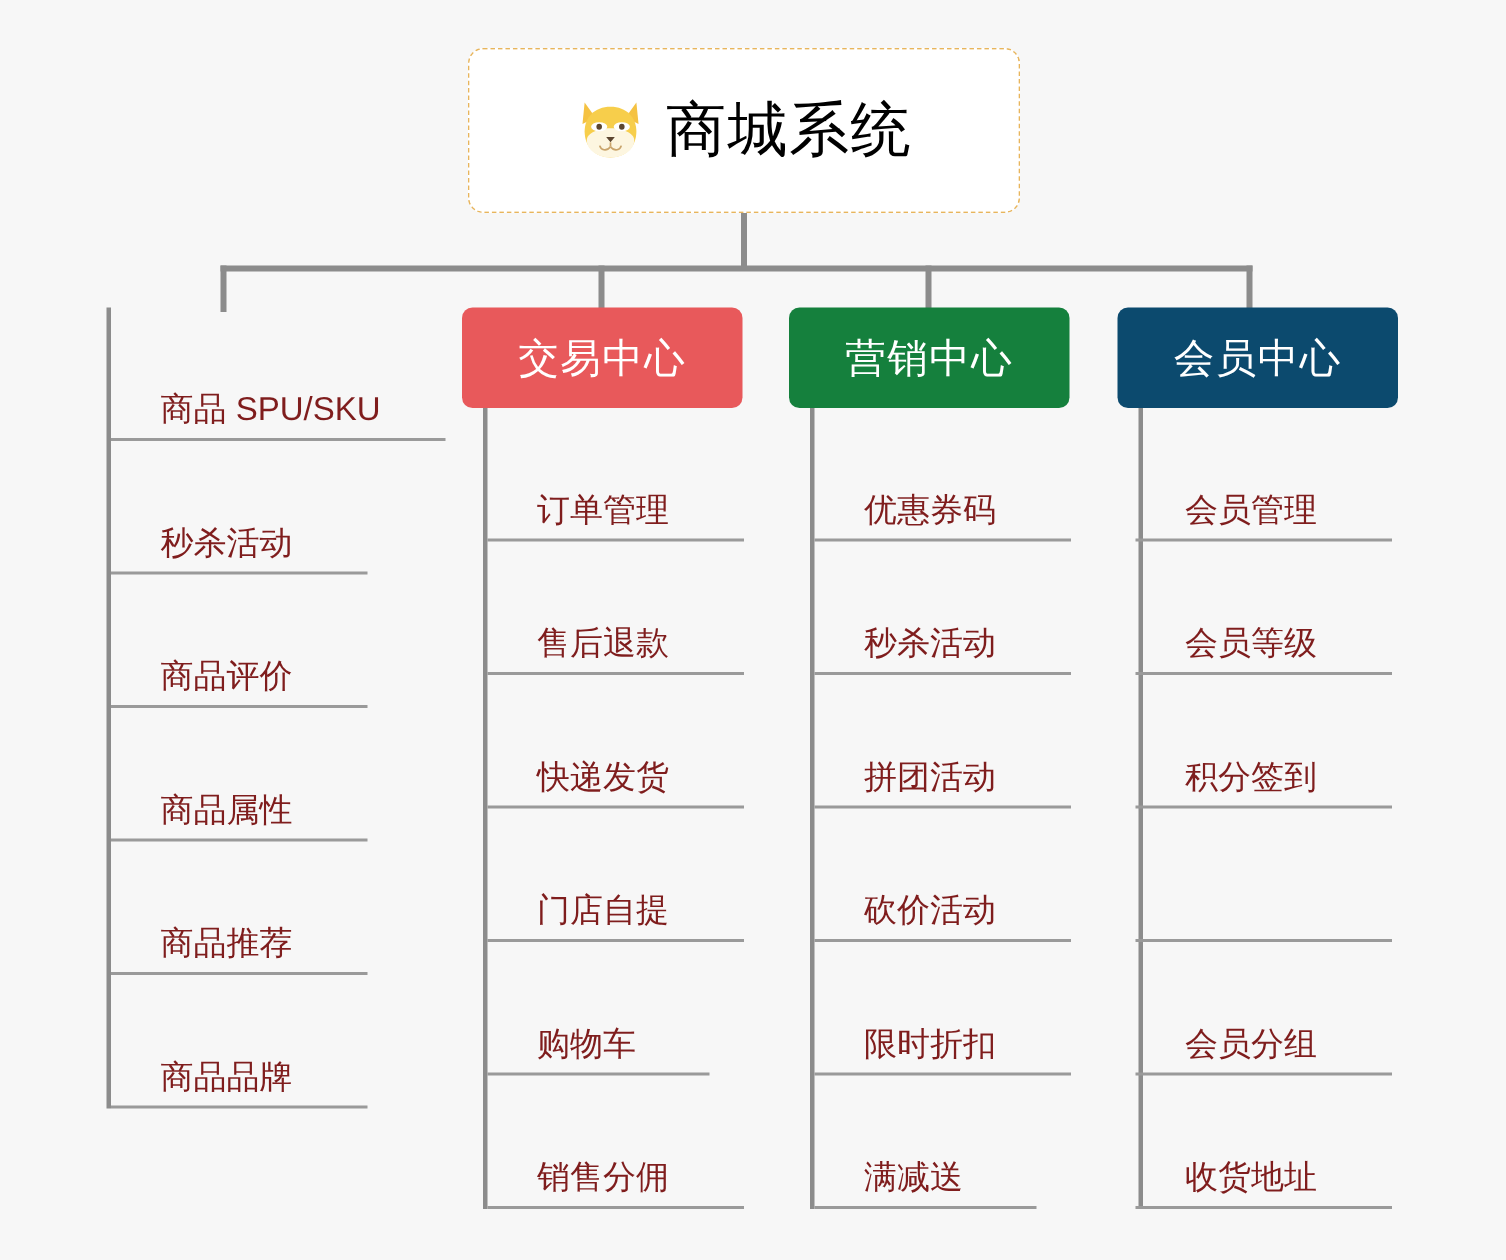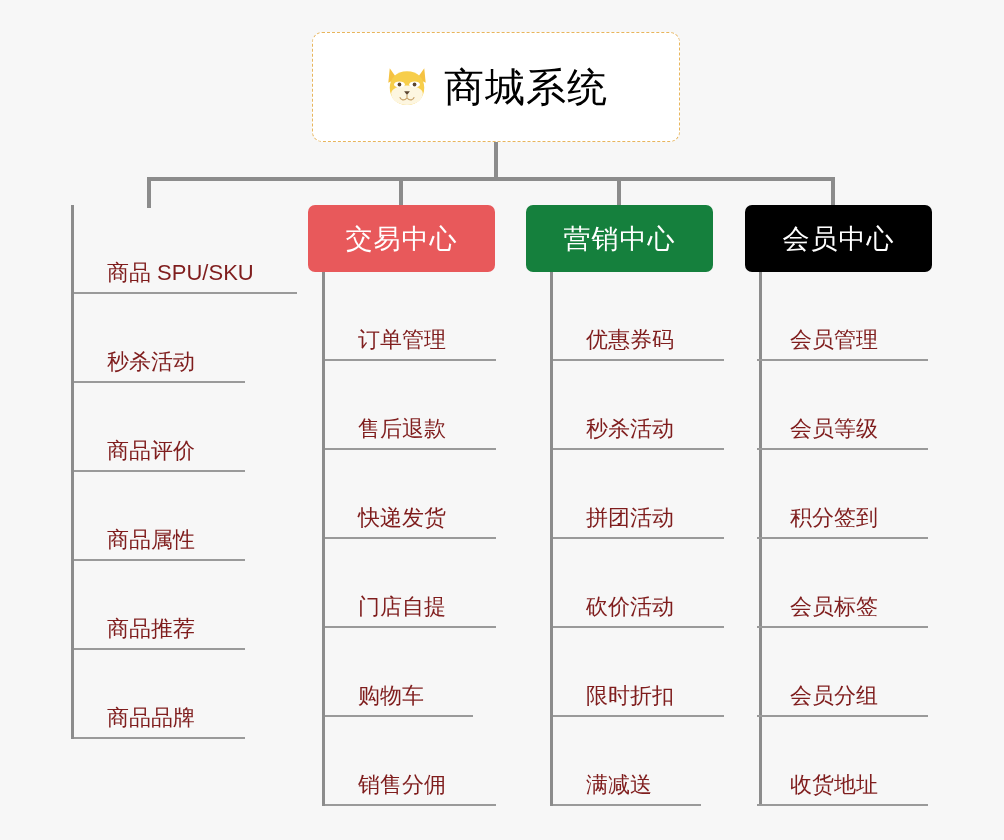--- a/index.html
+++ b/index.html
@@ -211,21 +211,21 @@
         <span class="leaf-underline" style="width:171px;"></span>
         <span class="leaf-label">销售分佣</span>
       </div>
     </div>
   </div>
 
   <div class="column" style="left:526px; width:230px;">
     <div class="cat-box" style="background:#15803d; width:187px;">
       <span class="cat-label">营销中心</span>
     </div>
-    <div class="leaf-list" style="margin-left:24px;">
+    <div class="leaf-list" style="margin-left:14px;">
       <div class="leaf-item">
         <span class="leaf-underline" style="width:171px;"></span>
         <span class="leaf-label">优惠券码</span>
       </div>
       <div class="leaf-item">
         <span class="leaf-underline" style="width:171px;"></span>
         <span class="leaf-label">秒杀活动</span>
       </div>
       <div class="leaf-item">
         <span class="leaf-underline" style="width:171px;"></span>
@@ -240,39 +240,38 @@
         <span class="leaf-label">限时折扣</span>
       </div>
       <div class="leaf-item">
         <span class="leaf-underline" style="width:148px;"></span>
         <span class="leaf-label">满减送</span>
       </div>
     </div>
   </div>
 
   <div class="column" style="left:745px; width:230px;">
-    <div class="cat-box" style="background:#000000; width:187px;">
+    <div class="cat-box" style="background:#0c4a6e; width:187px;">
       <span class="cat-label">会员中心</span>
     </div>
     <div class="leaf-list" style="margin-left:14px;padding-left:12px;">
       <div class="leaf-item">
         <span class="leaf-underline" style="width:171px;"></span>
         <span class="leaf-label">会员管理</span>
       </div>
       <div class="leaf-item">
         <span class="leaf-underline" style="width:171px;"></span>
         <span class="leaf-label">会员等级</span>
       </div>
       <div class="leaf-item">
         <span class="leaf-underline" style="width:171px;"></span>
         <span class="leaf-label">积分签到</span>
       </div>
       <div class="leaf-item">
         <span class="leaf-underline" style="width:171px;"></span>
-        <span class="leaf-label">会员标签</span>
       </div>
       <div class="leaf-item">
         <span class="leaf-underline" style="width:171px;"></span>
         <span class="leaf-label">会员分组</span>
       </div>
       <div class="leaf-item">
         <span class="leaf-underline" style="width:171px;"></span>
         <span class="leaf-label">收货地址</span>
       </div>
     </div>

